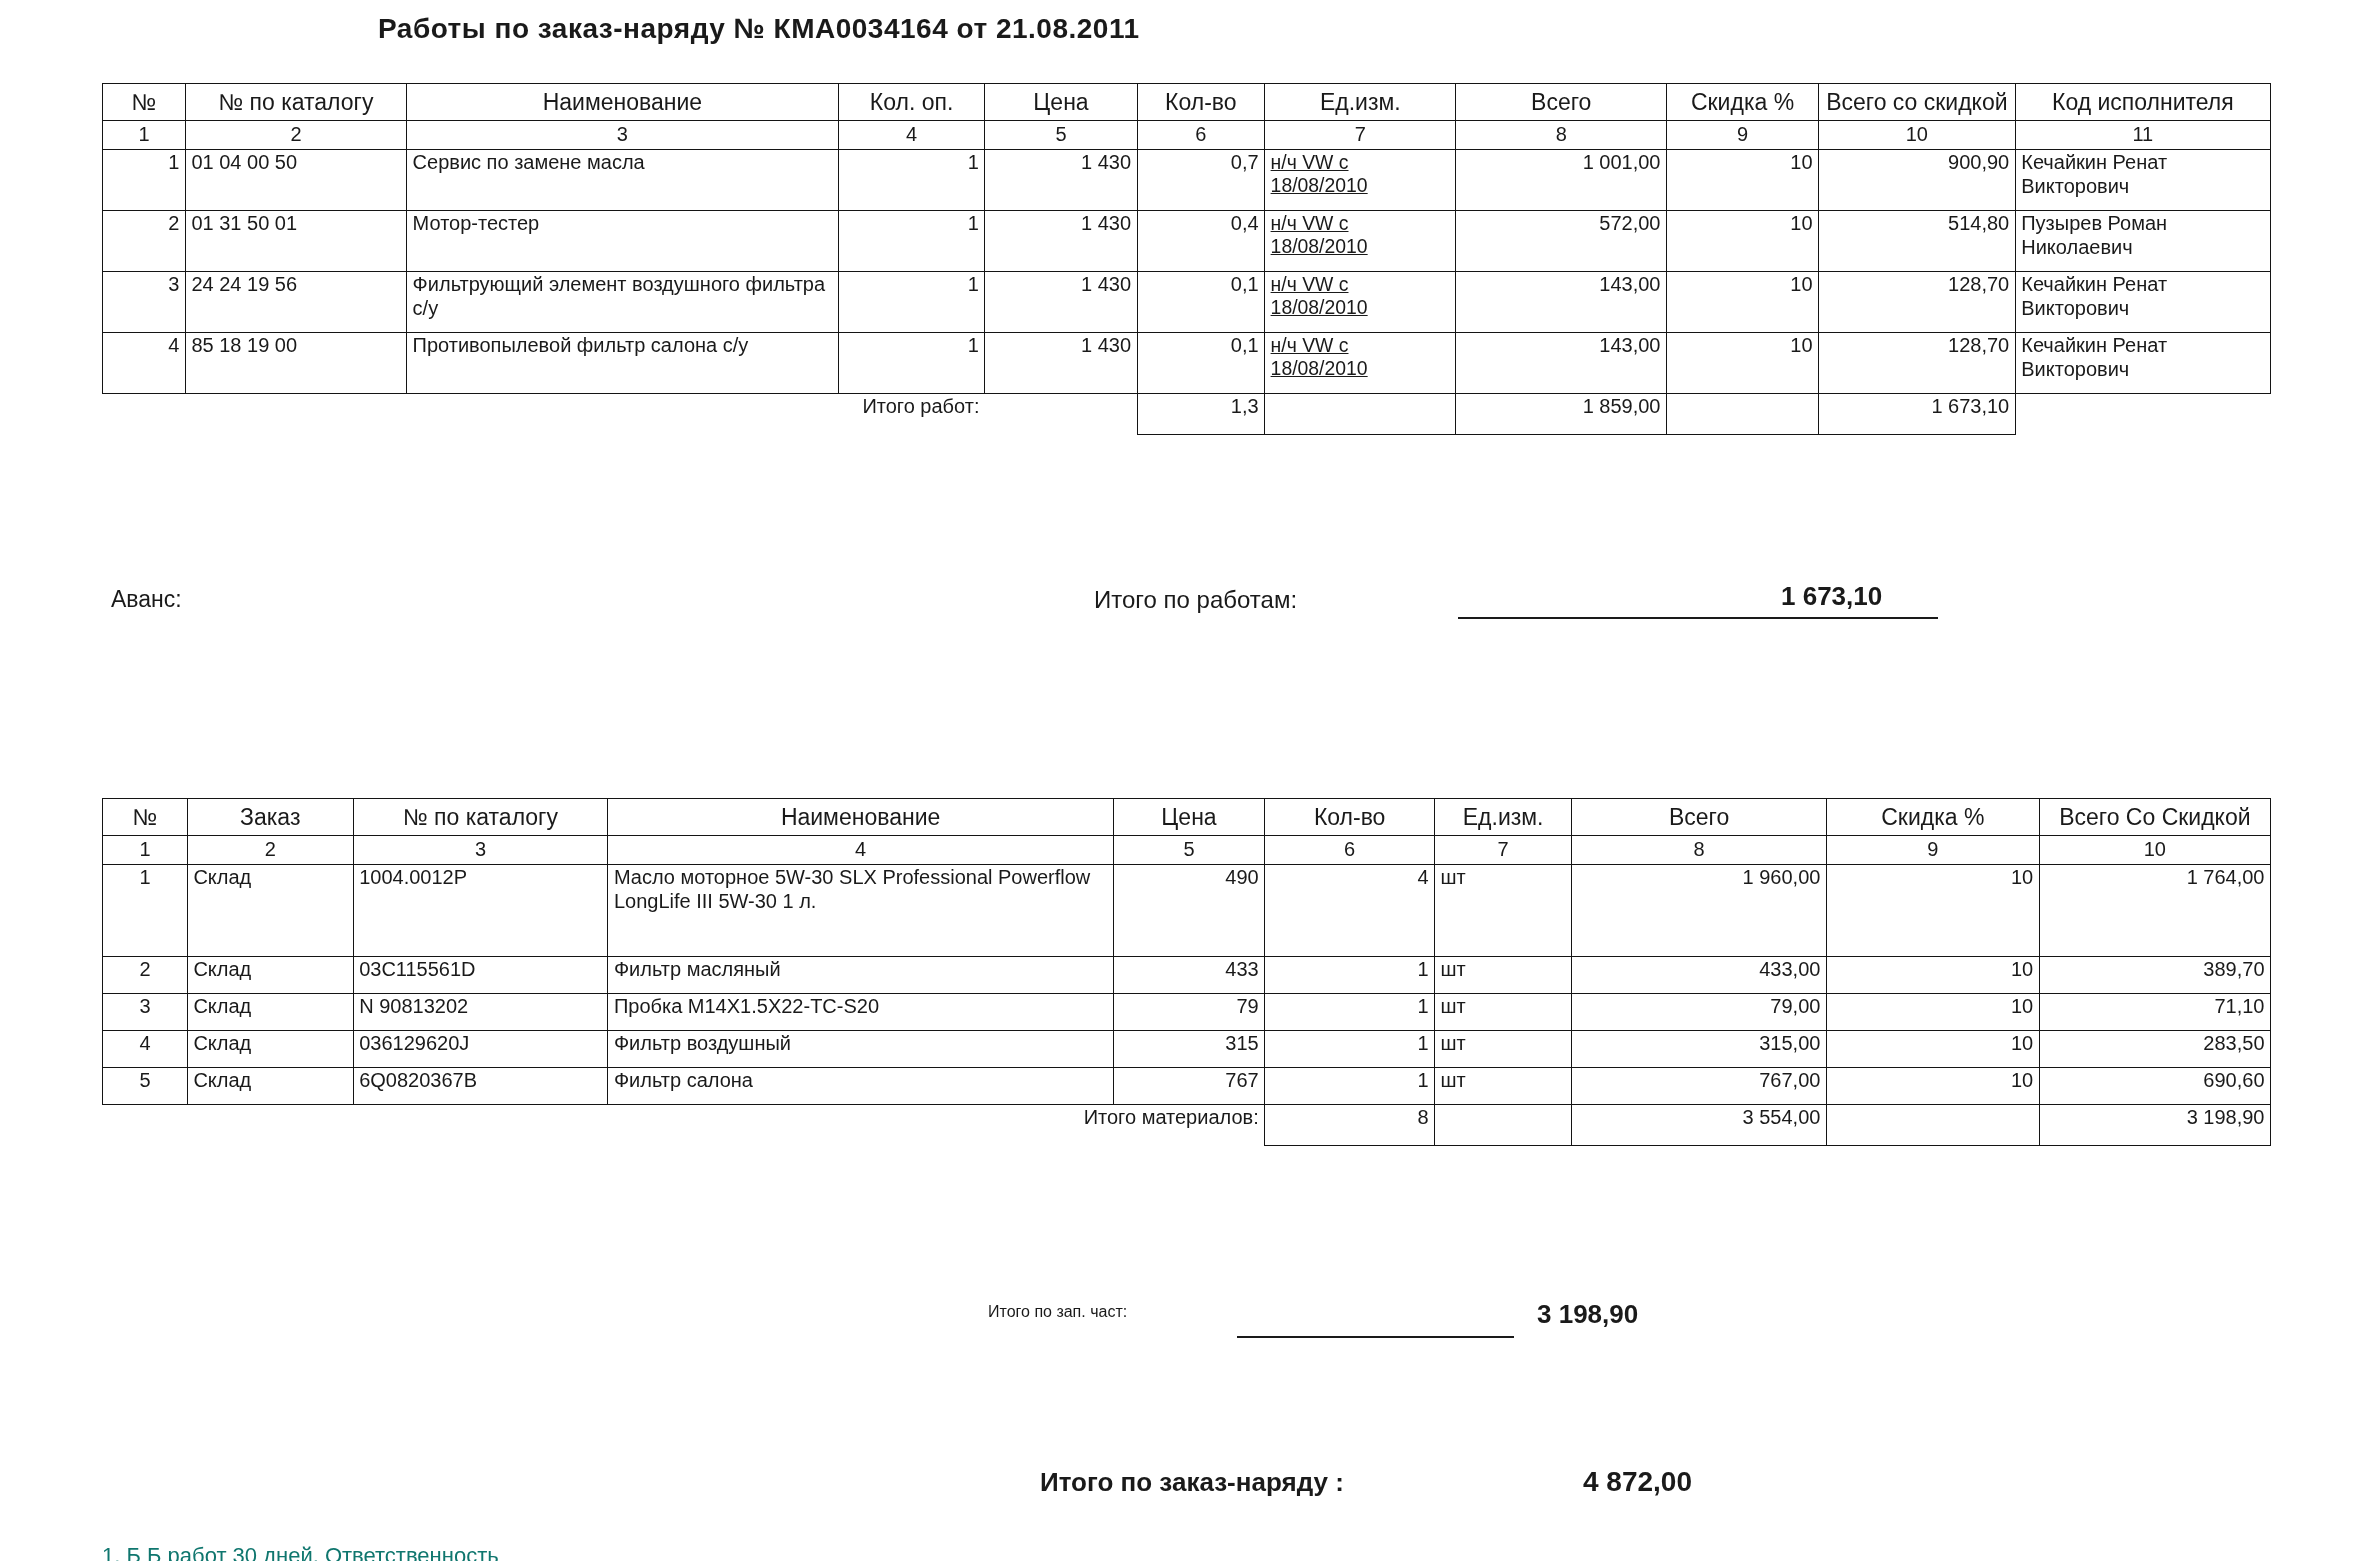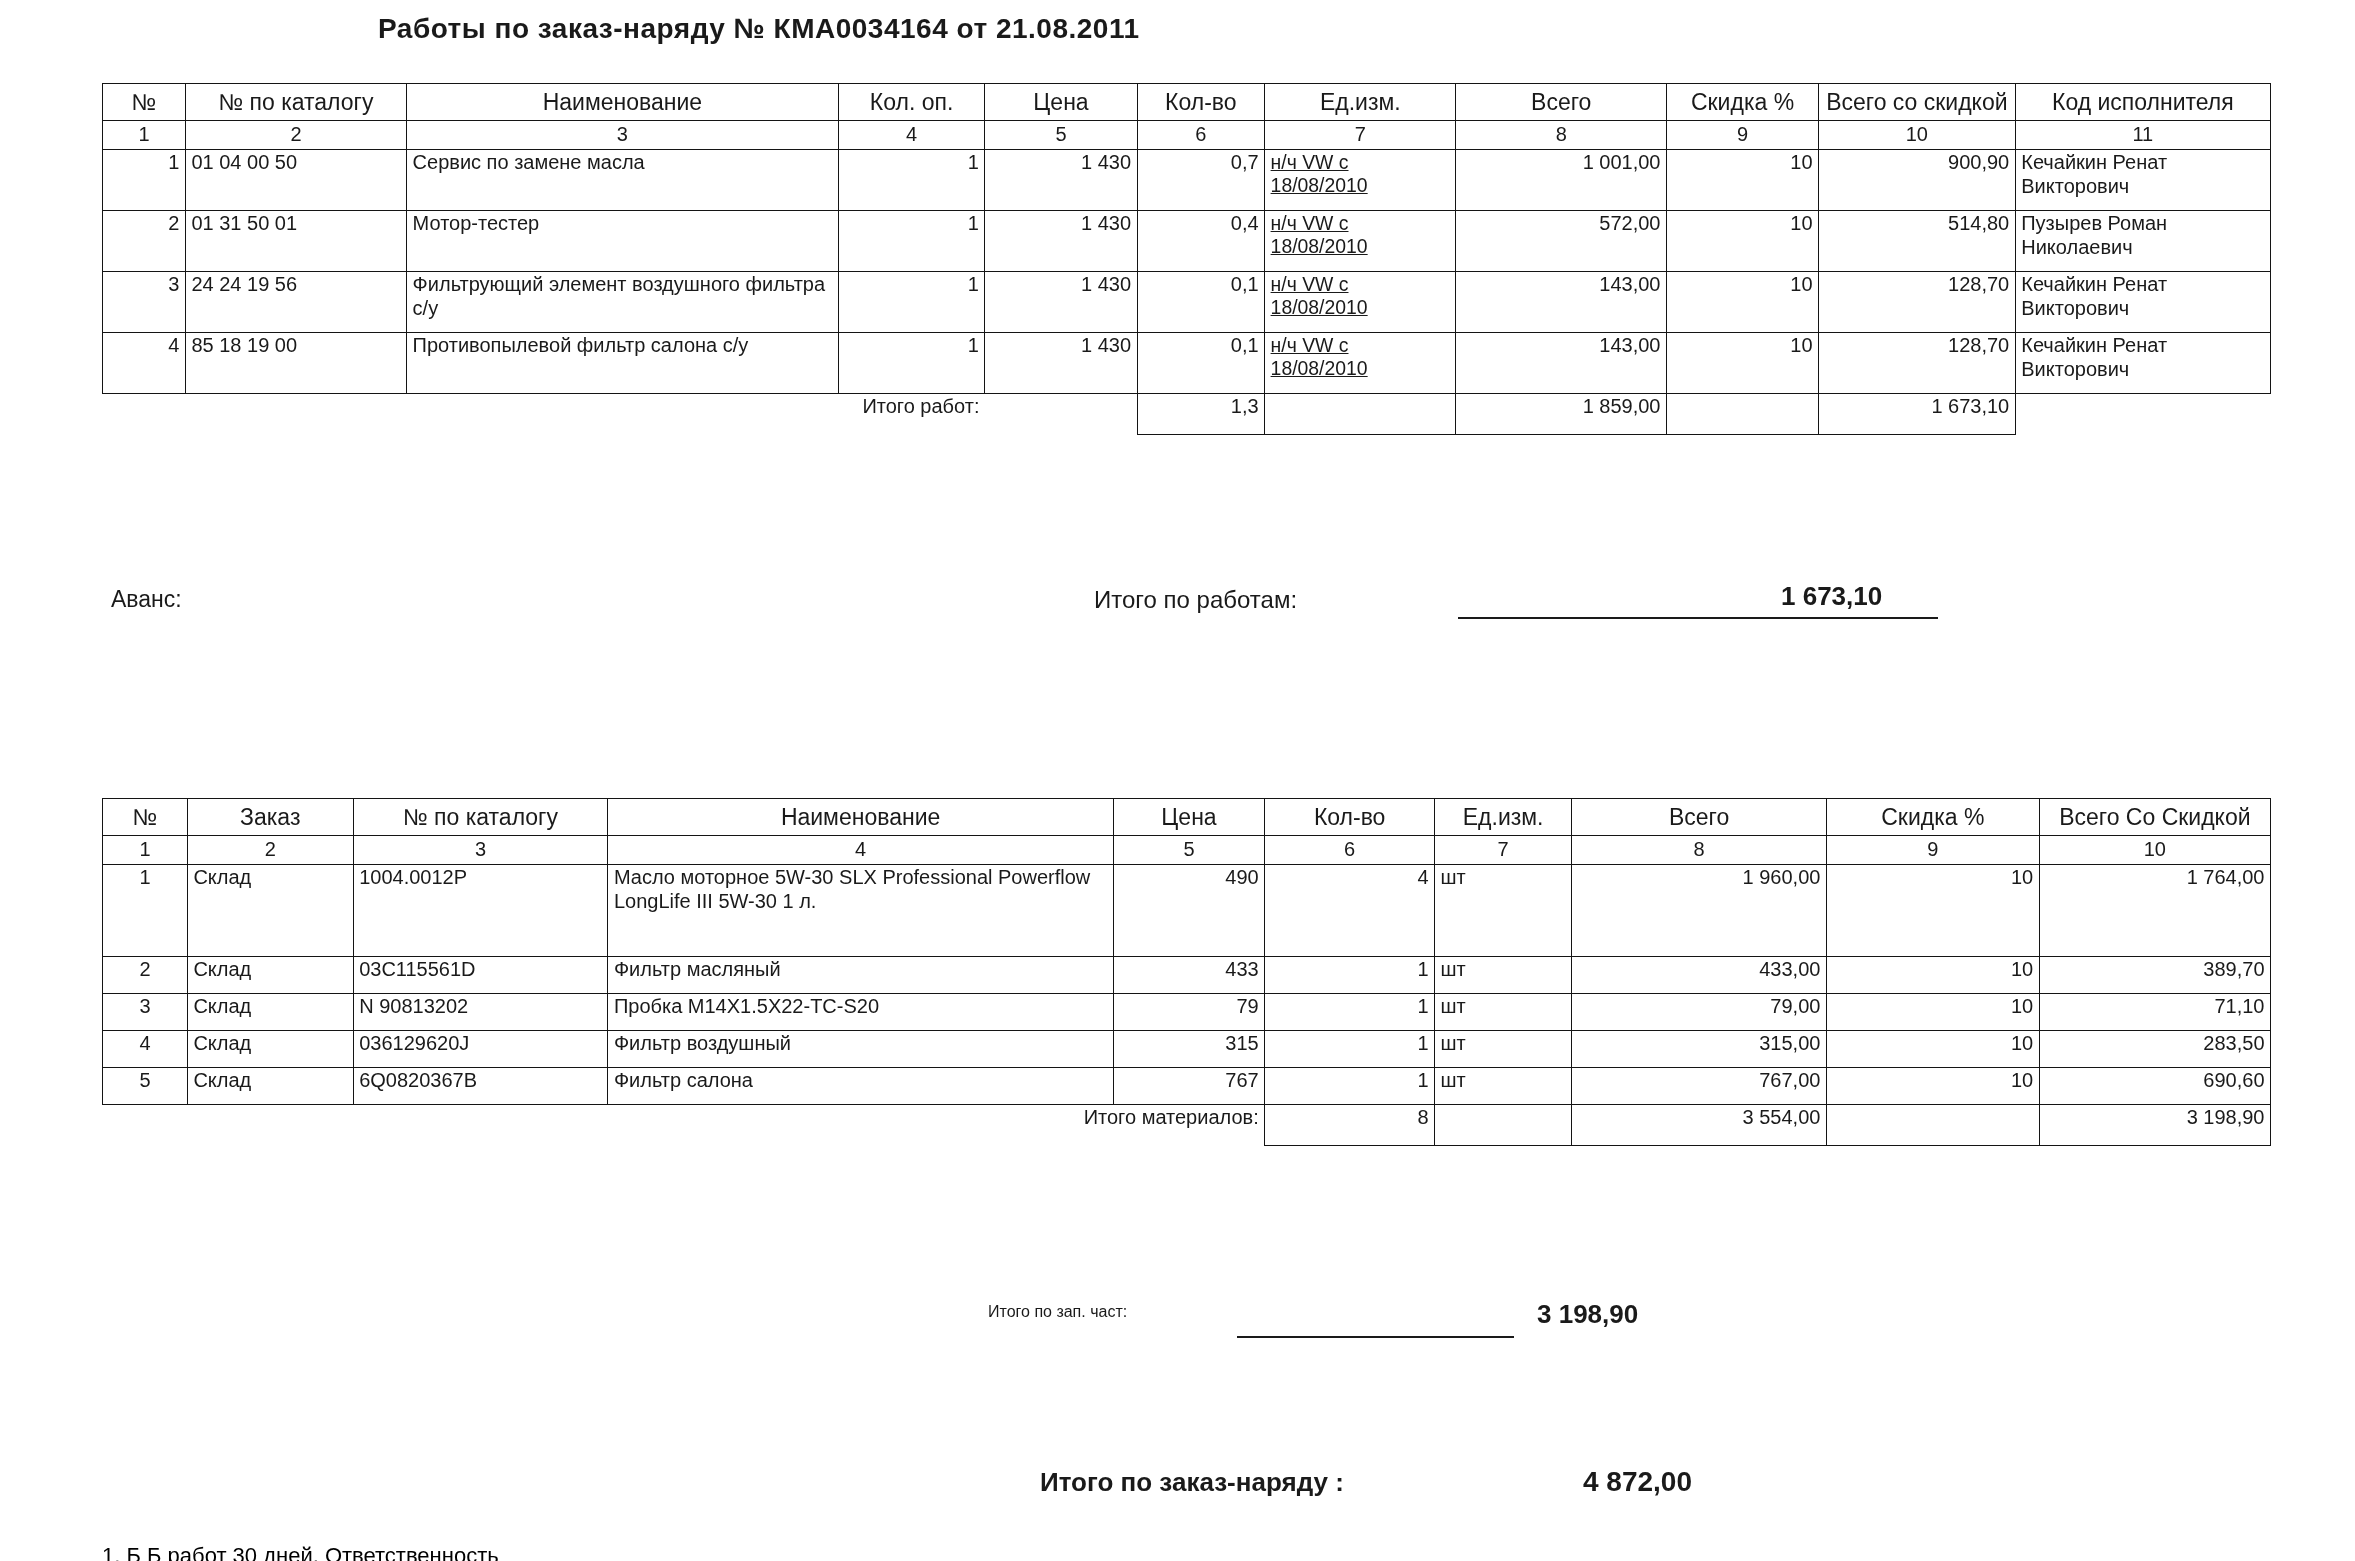--- a/index.html
+++ b/index.html
@@ -154,21 +154,21 @@
     font-size: 28px;
     font-weight: bold;
   }
 
   
   #footer-note {
     position: absolute;
     left: 102px;
     top: 1543px;
     font-size: 22px;
-    color: #000000;
+    color: #0f766e;
     white-space: nowrap;
     overflow: hidden;
     height: 18.5px;
   }
 </style>
 </head>
 <body>
 
 <div class="page">
 

